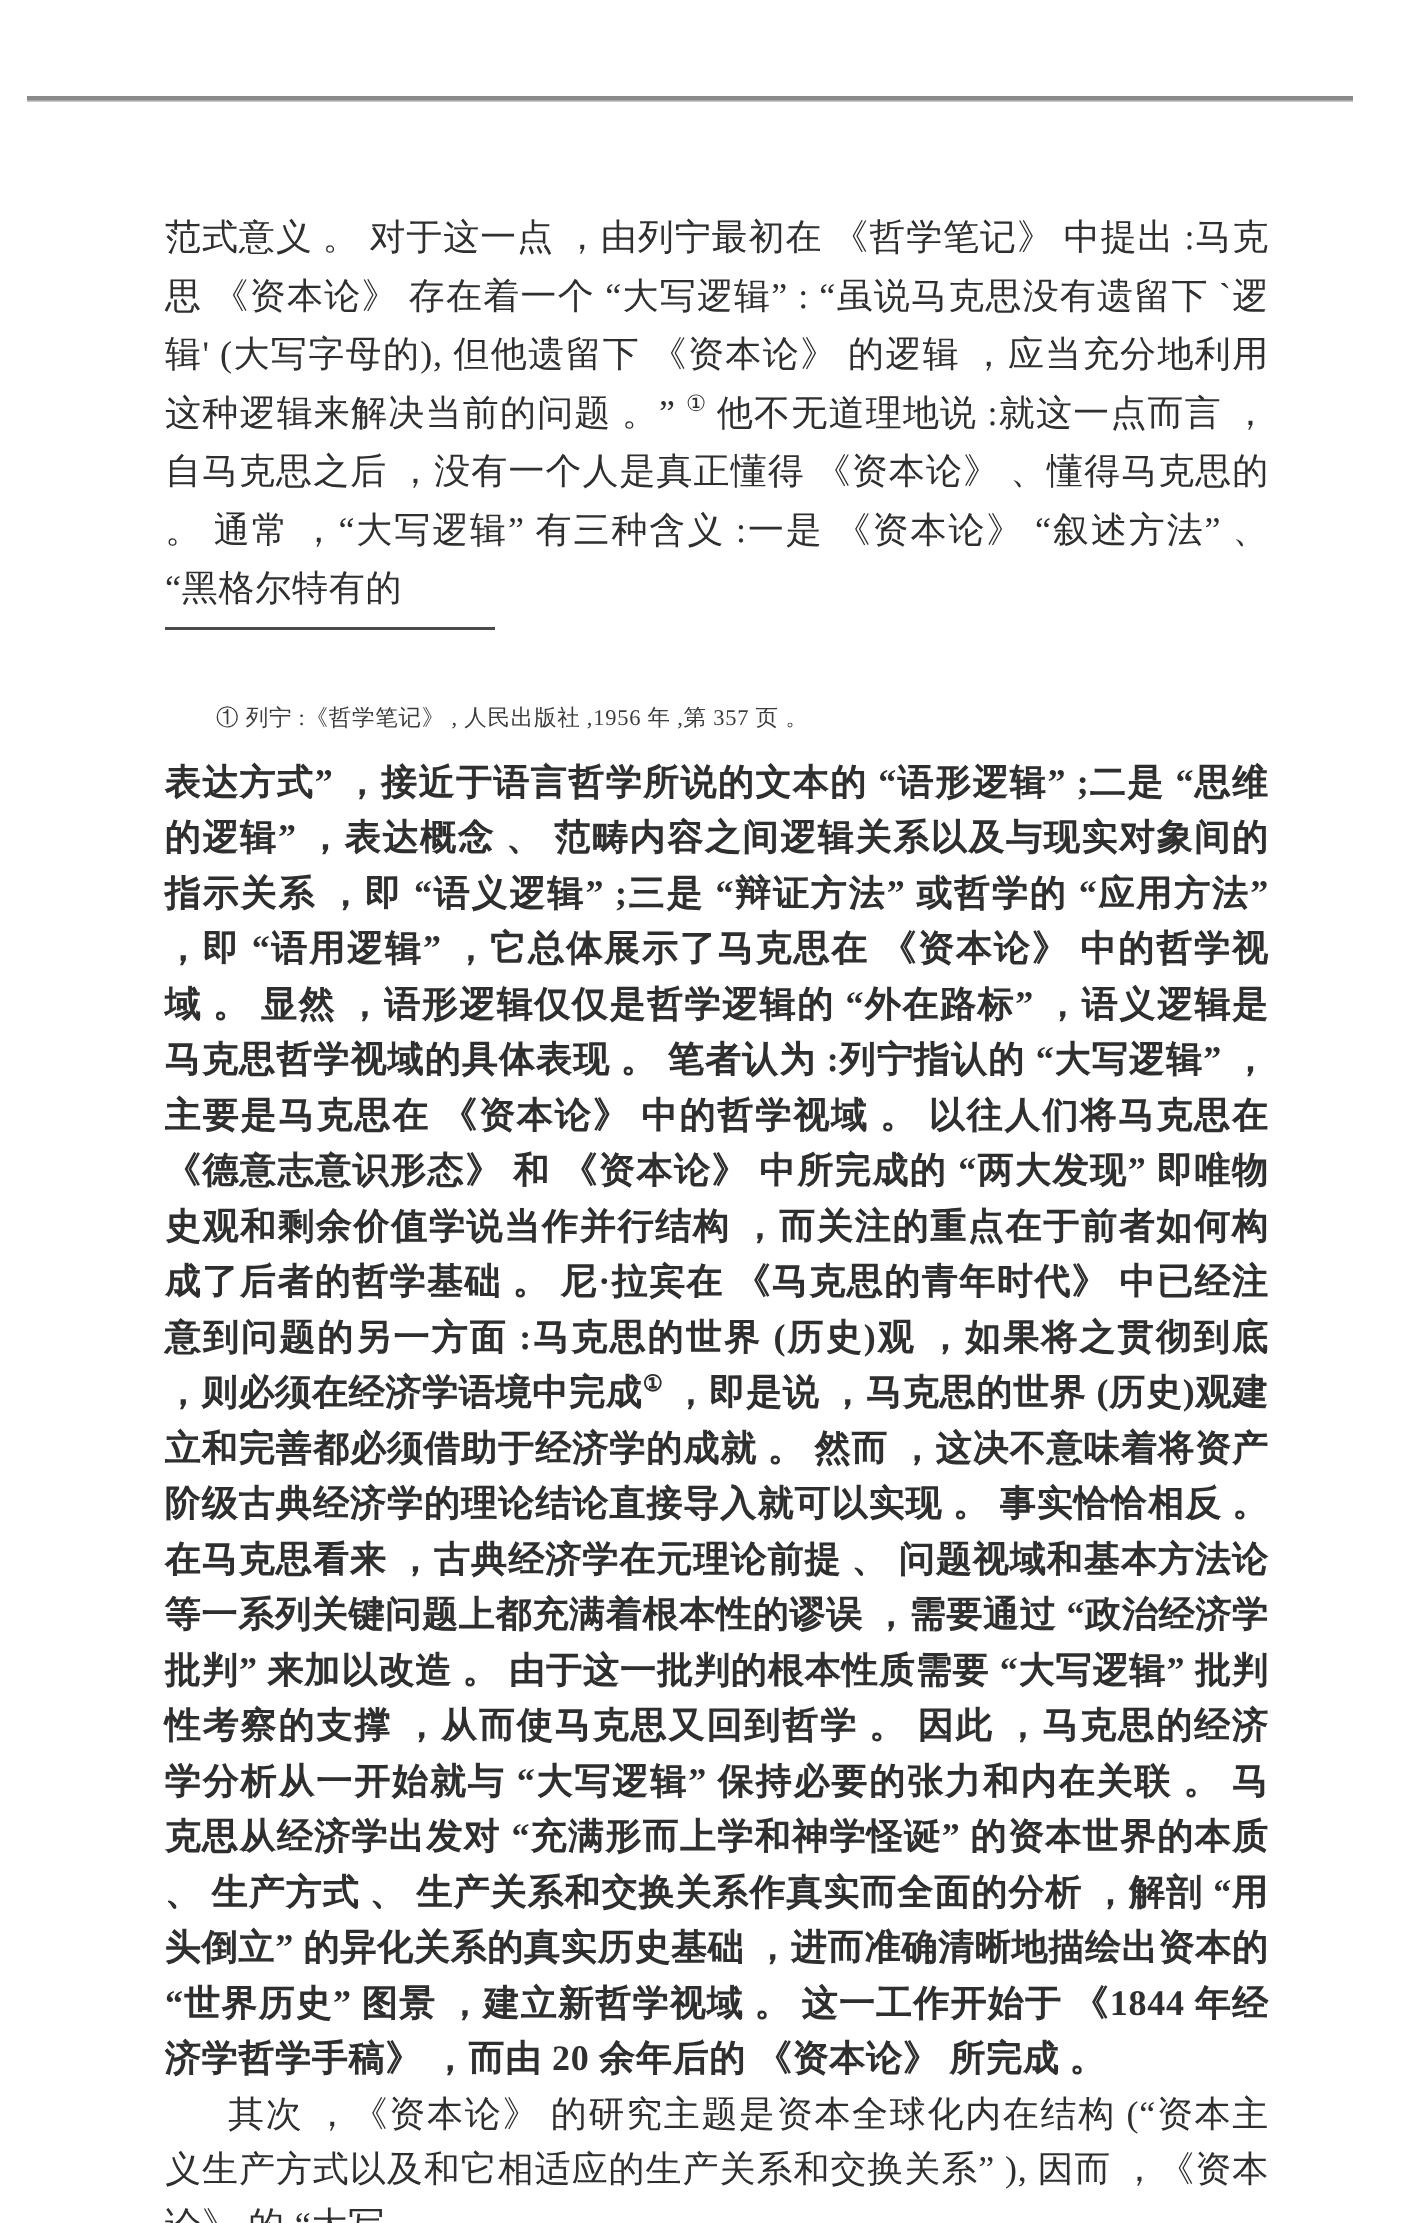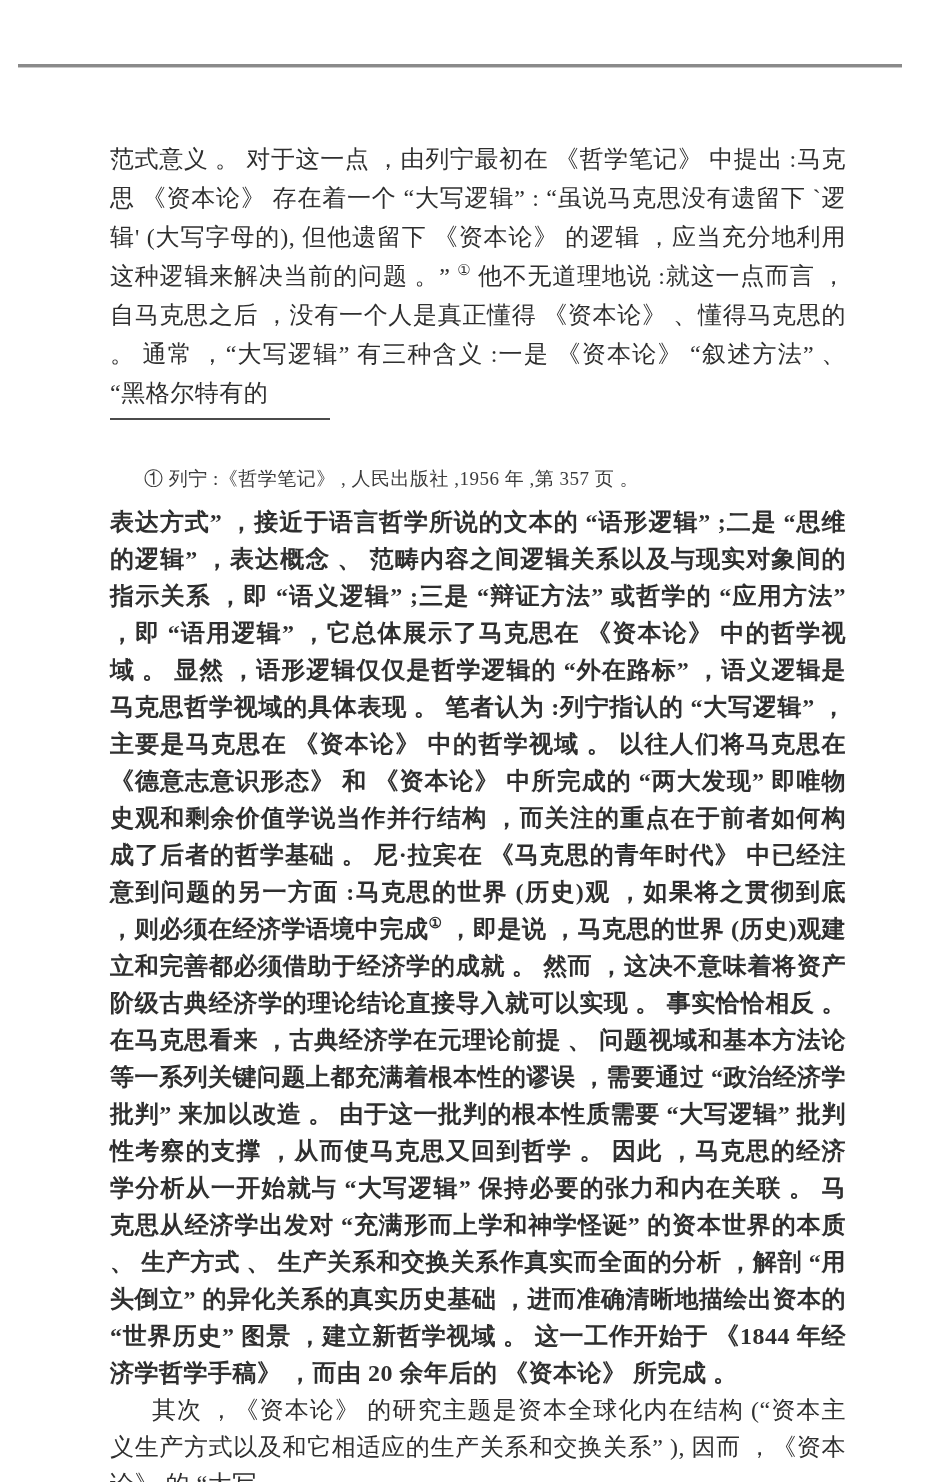--- a/index.html
+++ b/index.html
@@ -56,21 +56,21 @@
   }
   .fn-rule {
     width: 220px;
     height: 2px;
     background: #4b4b4b;
     margin-top: 5px;
   }
   .footnote {
     margin-top: 46px;
     padding-left: 34px;
-    font-size: 19px;
+    font-size: 15px;
     line-height: 26px;
     letter-spacing: 0.5px;
     color: #3c3c3c;
   }
 </style>
 </head>
 <body>
 
 <div class="page">
 

